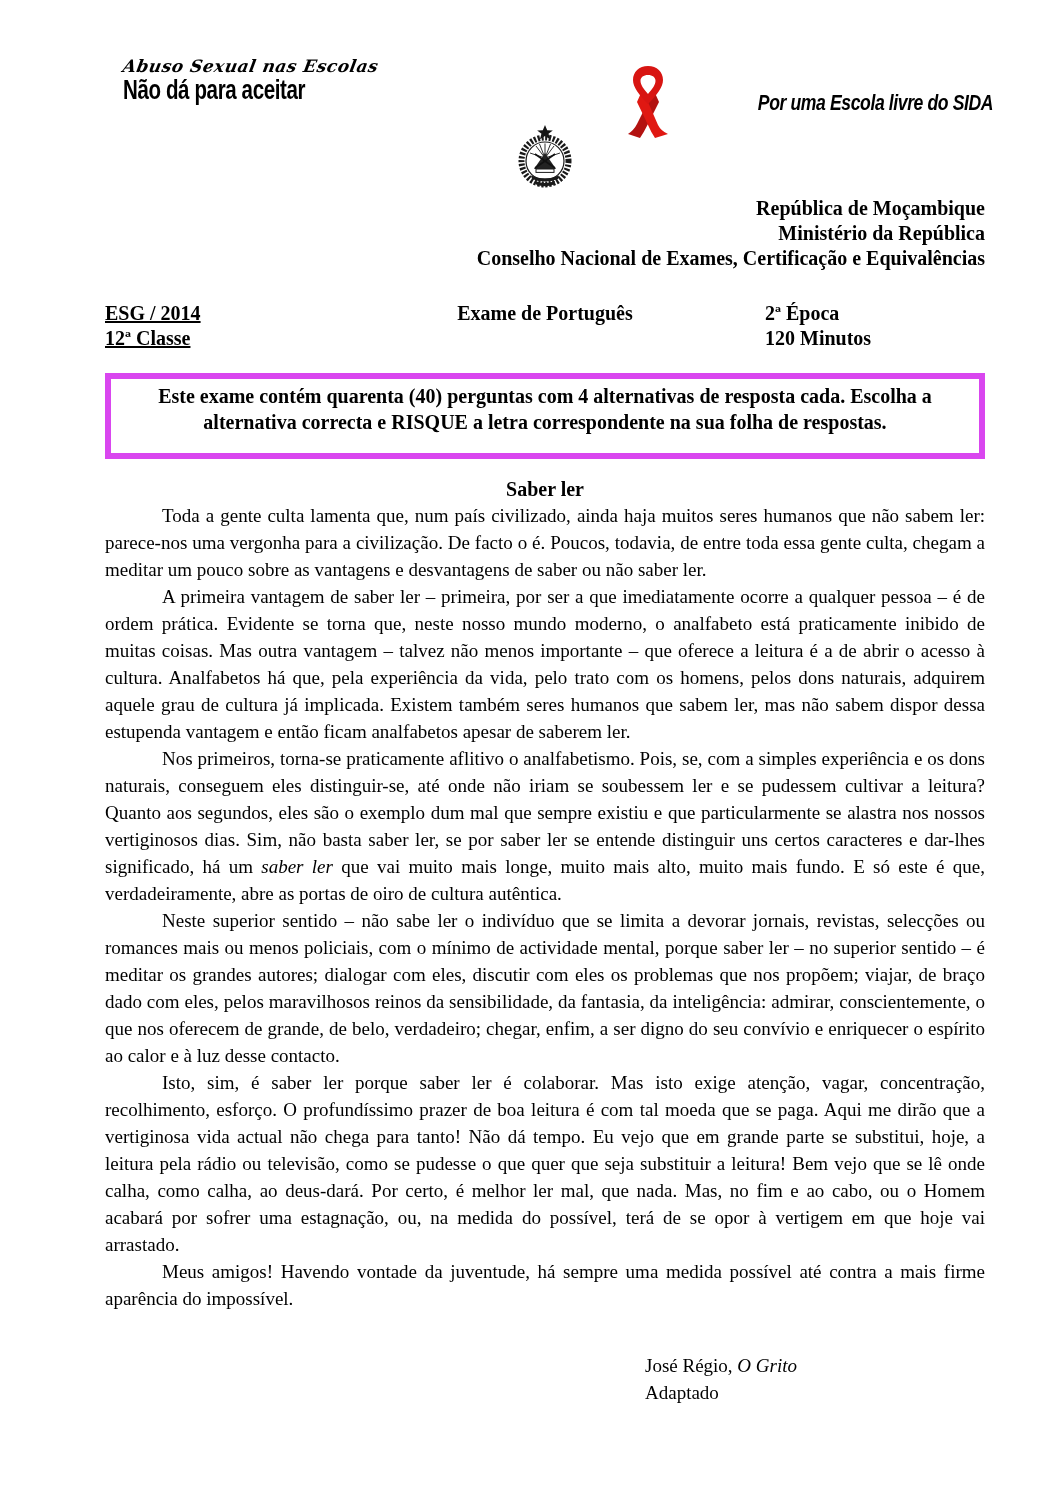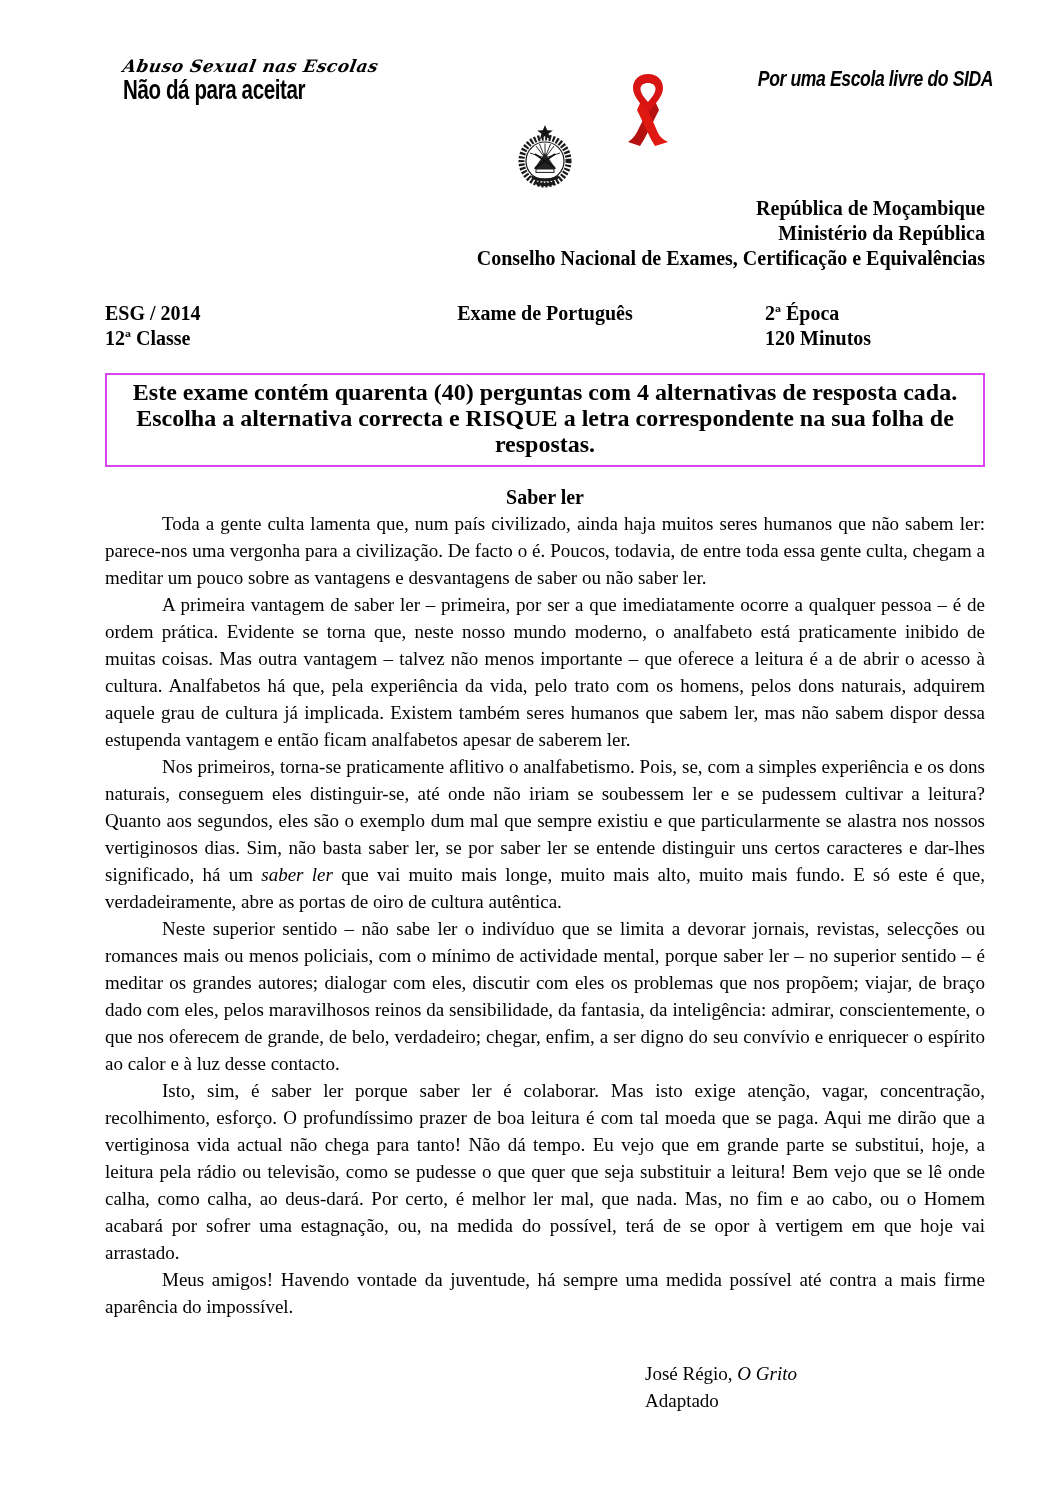--- a/index.html
+++ b/index.html
@@ -18,48 +18,48 @@
     font-style:italic; font-weight:bold; font-size:17px;
     transform:skewX(-10deg); letter-spacing:0.5px; white-space:nowrap;
   }
   .bold-line {
     display:inline-block; font-family:"Liberation Sans", sans-serif;
     font-weight:bold; font-size:27px; line-height:27px;
     transform:scaleX(0.76); transform-origin:left center;
     letter-spacing:-0.5px; white-space:nowrap; margin-top:1px;
   }
   .campaign-right {
-    position:absolute; right:-8px; top:16px;
-    display:flex; gap:28px;
+    position:absolute; right:-8px; top:8px;
+    display:flex; align-items:center;gap:28px;
   }
   .ribbon-wrap { width:46px; height:84px; }
   .ribbon-slogan {
     display:inline-block; font-family:"Liberation Sans", sans-serif;
     font-weight:bold; font-style:italic; font-size:22px;
     transform:scaleX(0.80); transform-origin:right center;
     letter-spacing:-0.5px; white-space:nowrap; margin-top:-6px;
   }
 
   
   .emblem-row { text-align:center; margin-top:-30px; }
   .emblem-row svg { display:inline-block; }
   .gov-lines { text-align:center; margin-top:2px; }
   .gov-line { font-weight:bold; font-size:20px; line-height:25px;text-align:right; }
 
   
   .exam-info { margin-top:30px; }
   .exam-row { display:flex; font-weight:bold; font-size:20px; line-height:25px; }
-  .exam-row .col-l { width:220px; text-align:left; }
+  .exam-row .col-l { width:220px; text-align:left;text-decoration:underline; }
   .exam-row .col-c { flex:1; text-align:center; }
   .exam-row .col-r { width:220px; text-align:left; }
 
   
   .instruction-box {
-    margin-top:22px; border:2px solid #d946ef; padding:4px 10px 8px 10px;
-    text-align:center; font-weight:bold; font-size:24px; line-height:26px;
+    margin-top:22px; border:6px solid #d946ef; padding:4px 10px 18px 10px;
+    text-align:center; font-weight:bold; font-size:20px; line-height:26px;
   }
 
   
   .reading { margin-top:17px; }
   .reading-title { text-align:center; font-weight:bold; font-size:20px; line-height:26px; }
   .para {
     font-size:19px; line-height:27px; text-align:justify;
     text-indent:57px; margin:0;
   }
   .para em { font-style:italic; }

